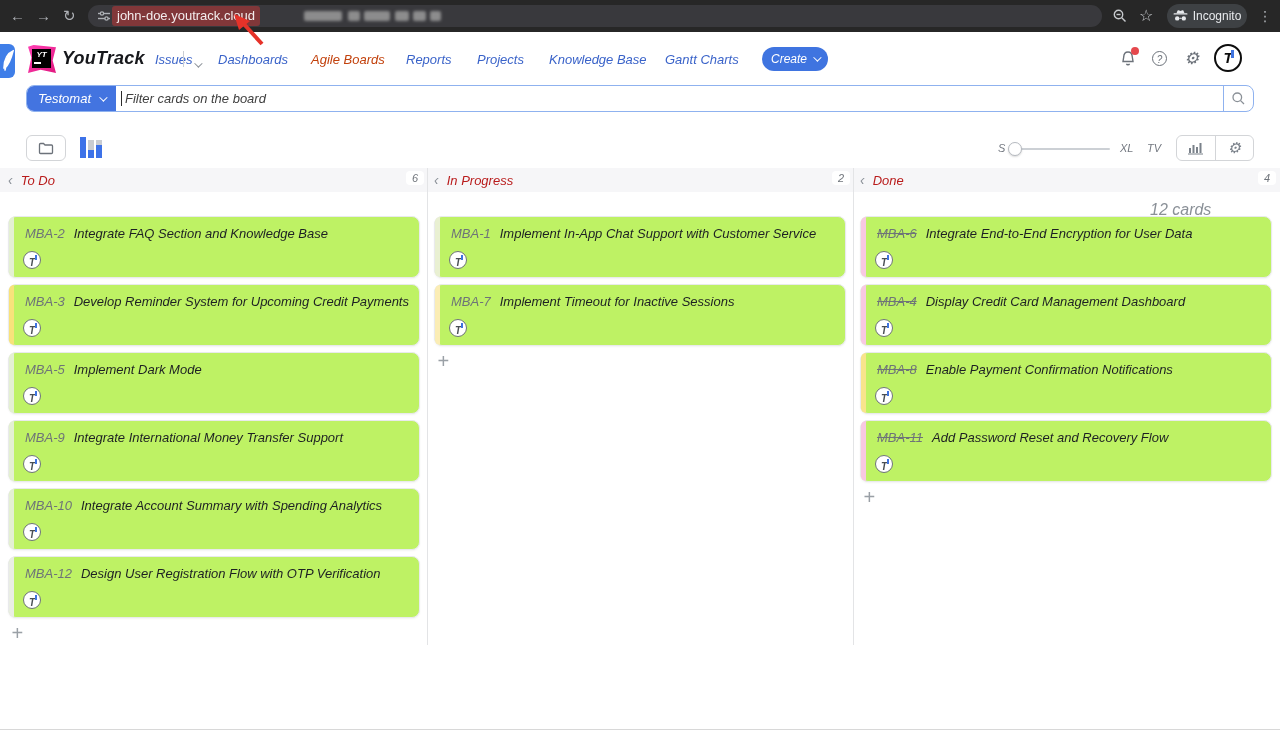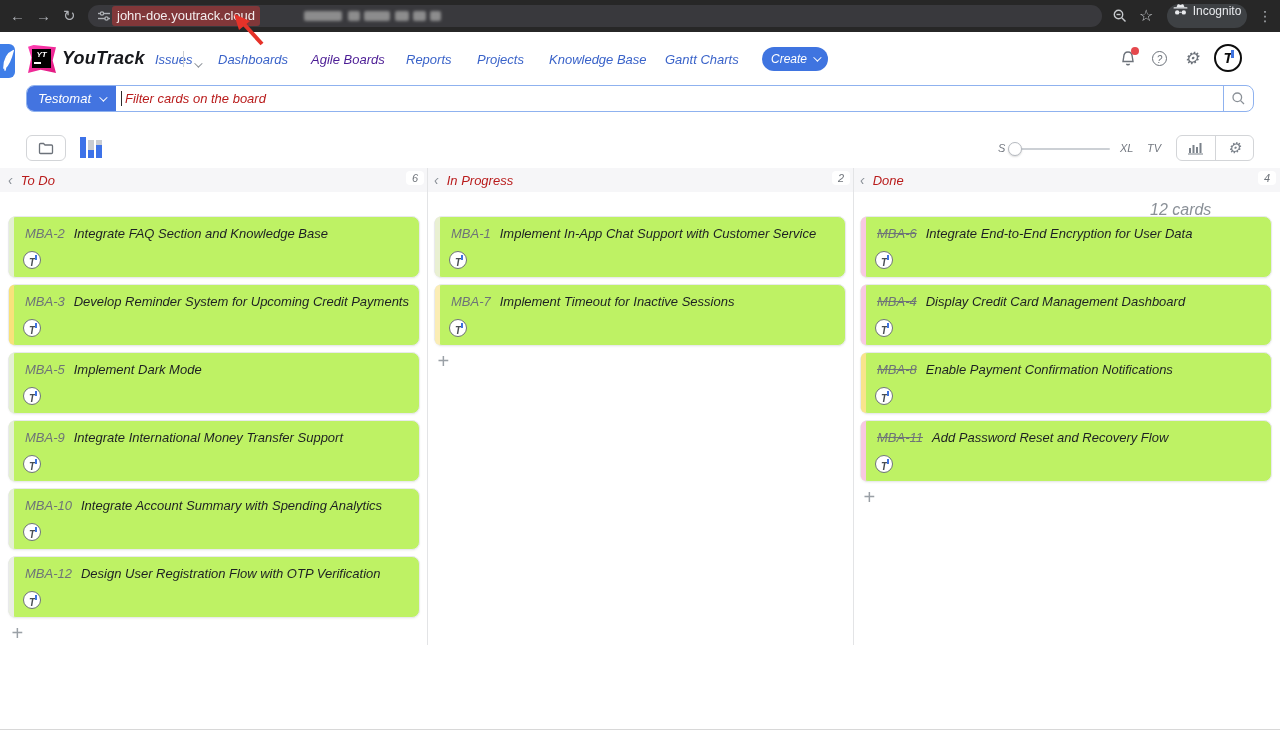--- a/index.html
+++ b/index.html
@@ -5,50 +5,50 @@
   * { margin:0; padding:0; box-sizing:border-box; }
   html,body { width:1280px; height:742px; font-family:"Liberation Sans", sans-serif; background:#fff; overflow:hidden; }
 
   
   #browser-bar { position:absolute; left:0; top:0; width:1280px; height:32px; background:#272727; }
   .nav-glyph { position:absolute; top:0; height:32px; line-height:32px; color:#aeb1b6; font-size:15px; cursor:default; }
   #omnibox { position:absolute; left:88px; top:5px; width:1014px; height:22px; background:#39393d; border-radius:12px; }
   #site-info-icon { position:absolute; left:8px; top:3px; width:16px; height:16px; }
   #url-highlight { position:absolute; left:24px; top:1px; height:20px; padding:0 5px; background:rgba(190,55,55,.55); border-radius:3px; line-height:20px; color:#f3eded; font-size:13px; }
   .redact { position:absolute; top:6px; height:10px; background:#9b9b9b; border-radius:2px; filter:blur(1.5px); opacity:.85; }
-  #incognito-pill { position:absolute; left:1167px; top:4px; width:80px; height:24px; background:#3e4144; border-radius:12px; color:#e8eaed; font-size:12px; display:flex; justify-content:center; gap:5px; }
+  #incognito-pill { position:absolute; left:1167px; top:4px; width:80px; height:24px; background:#3e4144; border-radius:12px; color:#e8eaed; font-size:12px; display:flex; align-items:center; justify-content:center; gap:5px; }
   #annot-arrow { position:absolute; left:230px; top:14px; width:38px; height:34px; z-index:50; pointer-events:none; }
 
   
   #app { position:absolute; left:0; top:32px; width:1280px; height:710px; background:#fff;font-style:italic; }
   #feather-btn { position:absolute; left:0; top:12px; width:15px; height:34px; background:#3f7ee8; border-radius:0 6px 6px 0; }
   #yt-logo { position:absolute; left:28px; top:13px; width:28px; height:28px; background:linear-gradient(135deg,#ff40b4,#e1187f); clip-path:polygon(20% 0,100% 8%,88% 55%,100% 100%,45% 88%,0 100%,12% 45%,0 6%); }
   #yt-logo .badge { position:absolute; left:4px; top:4px; width:19px; height:19px; background:#000; color:#fff; font-size:8px; font-weight:bold; text-align:center; line-height:12px; }
   #yt-logo .badge i { display:block; width:7px; height:2px; background:#fff; margin:1px 0 0 2px; }
   #logo-text { position:absolute; left:62px; top:16px; font-size:18px; font-weight:bold; color:#17181c; letter-spacing:.2px; }
   .nav-item { position:absolute; top:20px; font-size:13px; color:#3a63c9; cursor:pointer; white-space:nowrap; }
-  .nav-item.active { color:#4c1d95; }
+  .nav-item.active { color:#c2410c; }
   #issues-divider { position:absolute; left:183px; top:19px; width:1px; height:16px; background:#c9cdd4; }
   .chev { display:inline-block; width:6px; height:6px; border-right:1.5px solid currentColor; border-bottom:1.5px solid currentColor; transform:rotate(45deg) translateY(-2px); margin-left:4px; }
   #issues-chevron { position:absolute; left:190px; top:22px; color:#8a9097; }
   #create-btn { position:absolute; left:762px; top:15px; width:66px; height:24px; background:#3f74e0; border-radius:13px; color:#fff; font-size:12px; display:flex; align-items:center; justify-content:center; gap:2px; cursor:pointer; }
   .hdr-icon { position:absolute; top:18px; width:18px; height:18px; color:#6c727a; }
   #bell-dot { position:absolute; left:12px; top:-3px; width:8px; height:8px; background:#e5484d; border-radius:50%; }
   #help-icon { position:absolute; left:1152px; top:19px; width:15px; height:15px; border:1.4px solid #6c727a; border-radius:50%; color:#6c727a; font-size:10px; text-align:center; line-height:15px; }
   #gear-icon { position:absolute; left:1184px; top:16px; font-size:17px; color:#6c727a; }
   #user-avatar { position:absolute; left:1214px; top:12px; width:28px; height:28px; border:2.5px solid #0d0d0d; border-radius:50%; background:#fff; text-align:center; }
   #user-avatar .t { font-weight:bold; font-size:15px; color:#0d0d0d; line-height:23px; }
   #user-avatar .mark { position:absolute; right:6px; top:4px; width:3px; height:8px; background:#3f74e0; }
 
   
   #filter-bar { position:absolute; left:26px; top:53px; width:1228px; height:27px; border:1px solid #8fb2ef; border-radius:8px; background:#fff; display:flex; }
   #board-selector { width:89px; height:100%; background:#4374e0; border-radius:7px 0 0 7px; color:#fff; font-size:13px; display:flex; align-items:center; justify-content:center; gap:4px; cursor:pointer; }
   #filter-input { flex:1; display:flex; align-items:center; padding-left:5px; position:relative; }
   #caret { width:1px; height:15px; background:#2b2b2b; margin-right:3px; }
-  #filter-placeholder { color:#b91c1c; font-size:13px; }
+  #filter-placeholder { color:#404040; font-size:13px; }
   #search-btn { width:30px; border-left:1px solid #8fb2ef; display:flex; align-items:center; justify-content:center; cursor:pointer; }
 
   
   #folder-btn { position:absolute; left:26px; top:103px; width:40px; height:26px; border:1px solid #d3d5d8; border-radius:6px; display:flex; align-items:center; justify-content:center; cursor:pointer; background:#fff; }
   #bars-toggle { position:absolute; left:80px; top:104px; width:24px; height:22px; display:flex; align-items:flex-end; gap:2px; cursor:pointer; }
   #bars-toggle .b { width:6px; }
   #size-s { position:absolute; left:998px; top:110px; font-size:11px; color:#737880; }
   #size-slider { position:absolute; left:1010px; top:116px; width:100px; height:2px; background:#ccd0d5; border-radius:1px; }
   #size-knob { position:absolute; left:-2px; top:-6px; width:14px; height:14px; background:#fff; border:1px solid #b6bac0; border-radius:50%; box-shadow:0 1px 2px rgba(0,0,0,.15); cursor:pointer; }
   #size-xl { position:absolute; left:1120px; top:110px; font-size:11px; color:#737880; }

